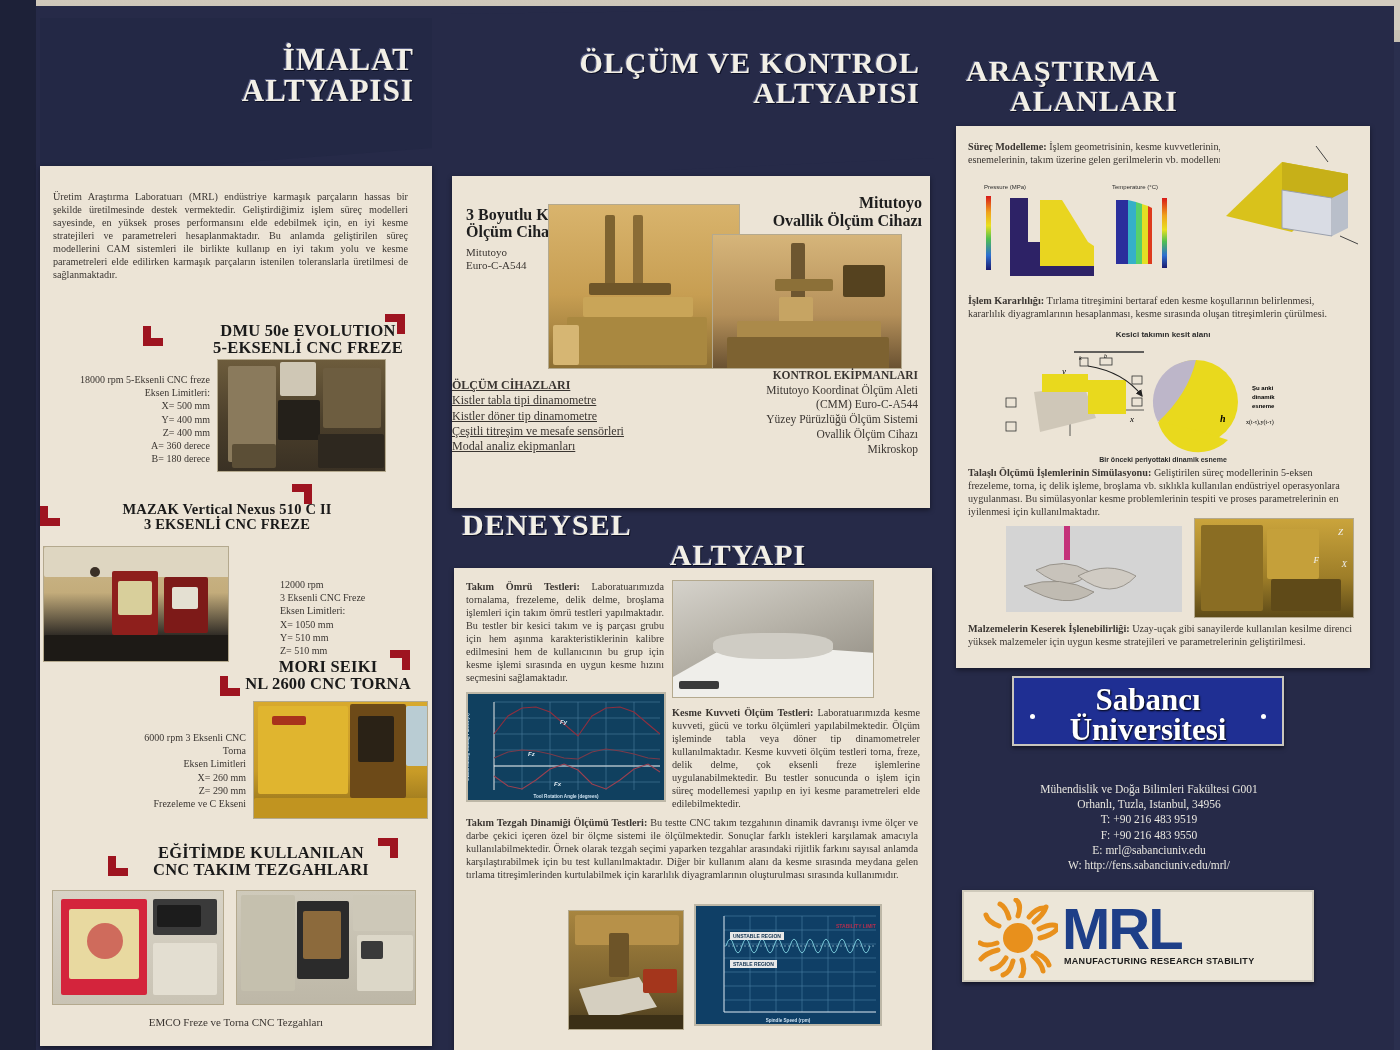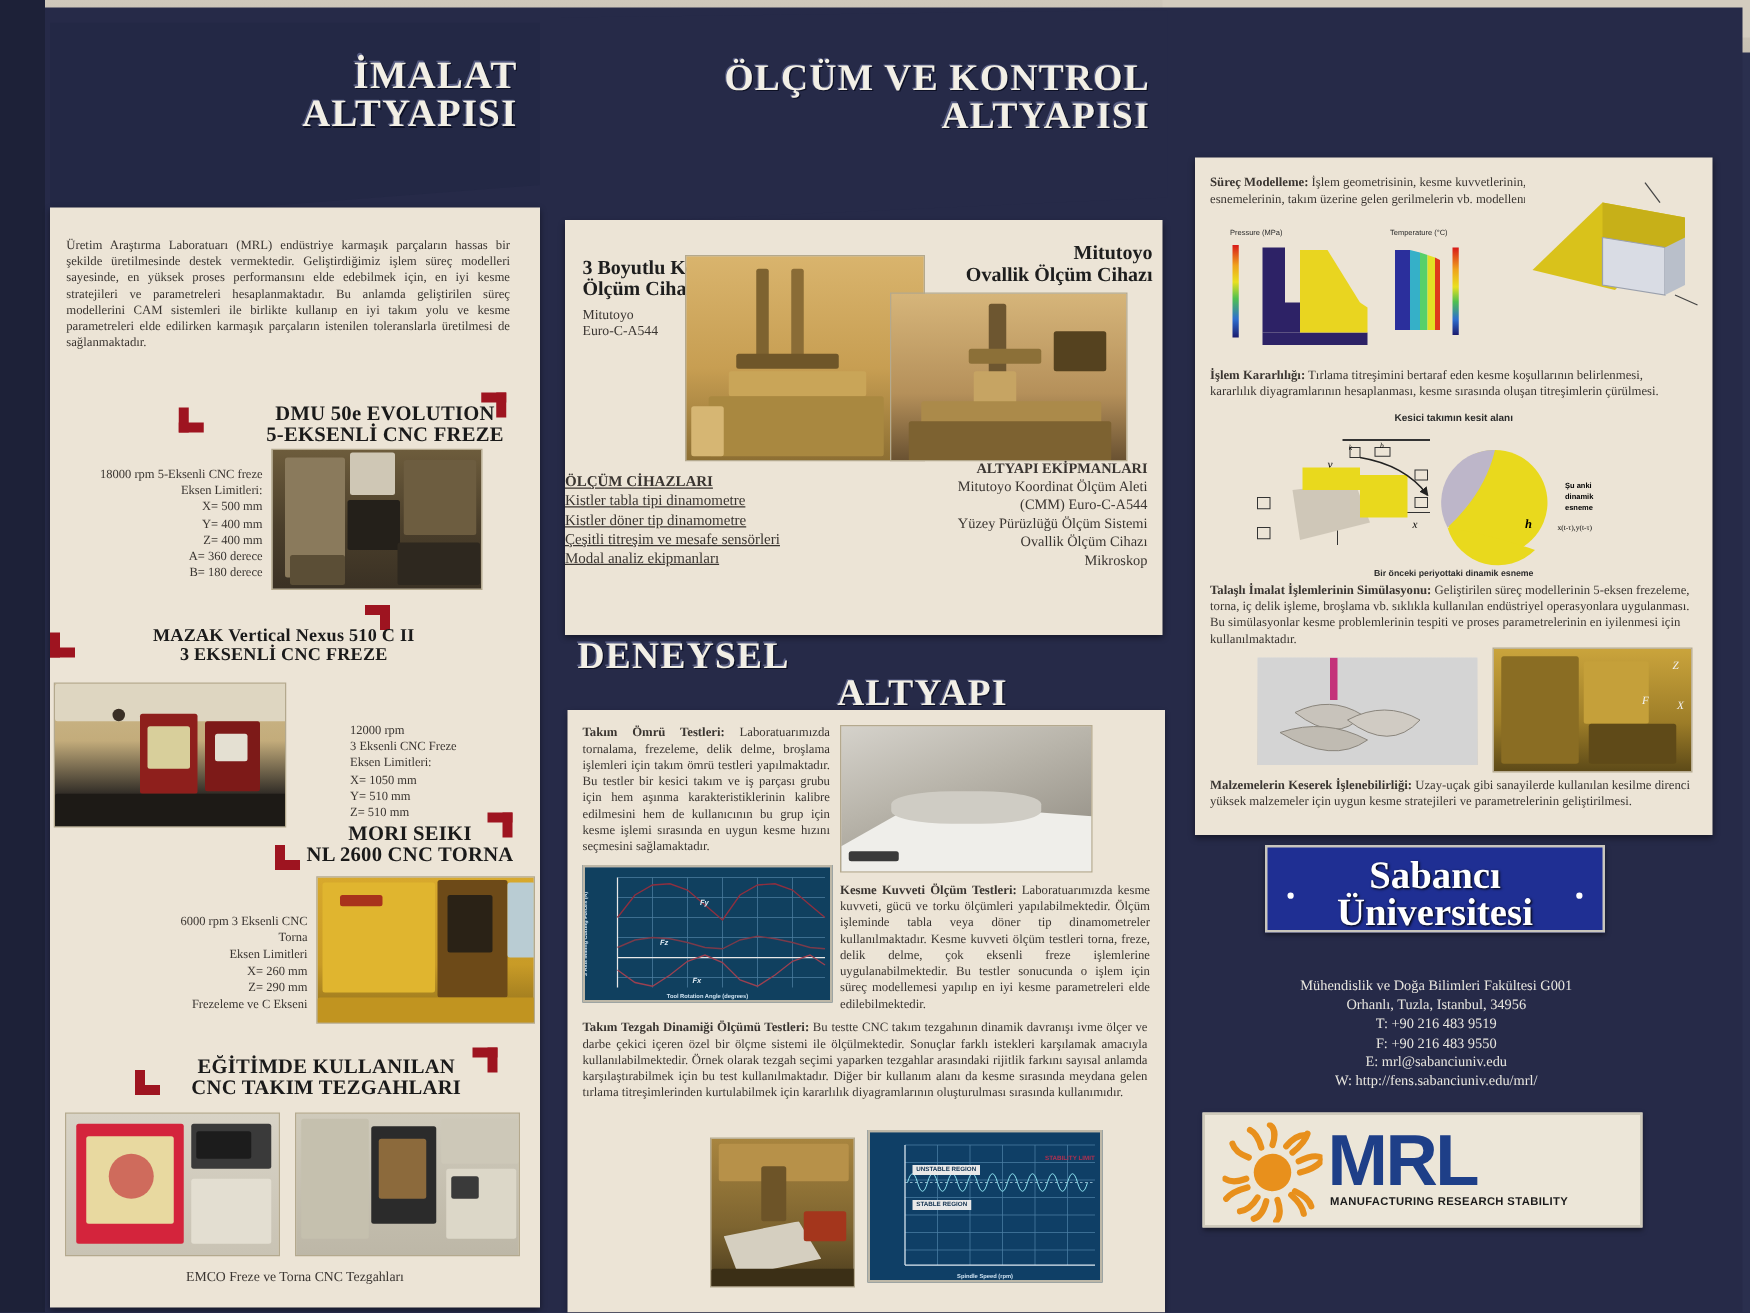--- a/index.html
+++ b/index.html
@@ -290,21 +290,21 @@
     </div>
 
     <div style="position:absolute;left:0;top:202px;width:220px;font-size:12px;line-height:1.28;color:#3a3531;text-decoration:underline;">
       <div style="font-weight:bold;">ÖLÇÜM CİHAZLARI</div>
       <div>Kistler tabla tipi dinamometre</div>
       <div>Kistler döner tip dinamometre</div>
       <div>Çeşitli titreşim ve mesafe sensörleri</div>
       <div>Modal analiz ekipmanları</div>
     </div>
     <div style="position:absolute;left:236px;top:192px;width:230px;text-align:right;font-size:11.5px;line-height:1.28;color:#3a3531;">
-      <div style="font-weight:bold;">ALTYAPI EKİPMANLARI</div>
+      <div style="font-weight:bold;">KONTROL EKİPMANLARI</div>
       <div>Mitutoyo Koordinat Ölçüm Aleti</div>
       <div>(CMM) Euro-C-A544</div>
       <div>Yüzey Pürüzlüğü Ölçüm Sistemi</div>
       <div>Ovallik Ölçüm Cihazı</div>
       <div>Mikroskop</div>
     </div>
   </div>
 
   <div class="title-block" style="position:absolute;left:0;top:502px;width:486px;font-size:30px;color:#f2efe6;
               text-align:left;padding:0 0 0 14px;text-shadow:1px 1px 0 #0d1024,-1px -1px 0 #565c82;">
@@ -399,20 +399,25 @@
       <div class="reglabel" style="left:34px;top:26px;">UNSTABLE REGION</div>
       <div class="reglabel" style="left:34px;top:54px;">STABLE REGION</div>
 
       <div class="xlab">Spindle Speed (rpm)</div>
     </div>
   </div>
 </div>
 
 <div class="col col-right">
 
+  <div class="title-block" style="position:absolute;left:0;top:26px;width:440px;font-size:30px;color:#f2efe6;
+              text-align:left;padding-left:22px;text-shadow:1px 1px 0 #0d1024,-1px -1px 0 #565c82;">
+    <span class="l1">ARAŞTIRMA</span>
+    <span class="l2" style="padding-left:44px;display:block;">ALANLARI</span>
+  </div>
 
   <div class="panel" style="position:absolute;left:12px;top:112px;width:414px;height:542px;">
 
     <div class="body-text" style="position:absolute;left:12px;top:14px;width:386px;text-align:left;">
       <b>Süreç Modelleme:</b><span> İşlem geometrisinin, kesme kuvvetlerinin, gücünün, takım ve parça esnemelerinin, takım üzerine gelen gerilmelerin vb. modellenmesi.</span>
     </div>
 
     <div class="fea" style="position:absolute;left:10px;top:58px;width:252px;height:112px;">
       <div style="position:absolute;left:18px;top:0;font-size:6px;font-family:'Liberation Sans',sans-serif;color:#2b2b2b;">Pressure (MPa)</div>
       <div class="cbar" style="left:20px;top:12px;height:74px;background:linear-gradient(180deg,#d81919 0%,#f0a21c 22%,#e9e020 40%,#4fc04f 58%,#2e6fd0 80%,#1a1a6e 100%);"></div>
@@ -480,21 +485,21 @@
         <text x="268" y="50" font-size="6" font-family="Liberation Sans, sans-serif" font-weight="bold">Şu anki</text>
         <text x="268" y="59" font-size="6" font-family="Liberation Sans, sans-serif" font-weight="bold">dinamik</text>
         <text x="268" y="68" font-size="6" font-family="Liberation Sans, sans-serif" font-weight="bold">esneme</text>
         <text x="262" y="84" font-size="6" font-family="Liberation Serif, serif">x(t-τ),y(t-τ)</text>
       </svg>
     </div>
     <div style="position:absolute;left:0;top:330px;width:414px;text-align:center;font-size:7px;
                 font-family:'Liberation Sans',sans-serif;font-weight:bold;color:#2b2b2b;">Bir önceki periyottaki dinamik esneme</div>
 
     <div class="body-text" style="position:absolute;left:12px;top:340px;width:386px;text-align:left;">
-      <b>Talaşlı İmalat İşlemlerinin Simülasyonu:</b><span> Geliştirilen süreç modellerinin 5-eksen frezeleme, torna, iç delik işleme, broşlama vb. sıklıkla kullanılan endüstriyel operasyonlara uygulanması. Bu simülasyonlar kesme problemlerinin tespiti ve proses parametrelerinin en iyilenmesi için kullanılmaktadır.</span>
+      <b>Talaşlı Ölçümü İşlemlerinin Simülasyonu:</b><span> Geliştirilen süreç modellerinin 5-eksen frezeleme, torna, iç delik işleme, broşlama vb. sıklıkla kullanılan endüstriyel operasyonlara uygulanması. Bu simülasyonlar kesme problemlerinin tespiti ve proses parametrelerinin en iyilenmesi için kullanılmaktadır.</span>
     </div>
 
     <div class="photo ph-sim" style="position:absolute;left:50px;top:400px;width:176px;height:86px;border:none;">
       <svg width="176" height="86">
         <rect x="0" y="0" width="176" height="86" fill="#d4d4d4"></rect>
         <rect x="58" y="0" width="6" height="34" fill="#c4327a"></rect>
         <path d="M30,44 q28,-14 54,2 q-20,24 -54,-2z" fill="#c8c3bb" stroke="#8a857c" stroke-width="0.8"></path>
         <path d="M72,50 q30,-16 58,0 q-24,26 -58,0z" fill="#d0cbc3" stroke="#8a857c" stroke-width="0.8"></path>
         <path d="M18,60 q36,-12 70,6 q-28,20 -70,-6z" fill="#c0bbb2" stroke="#8a857c" stroke-width="0.8"></path>
       </svg>

